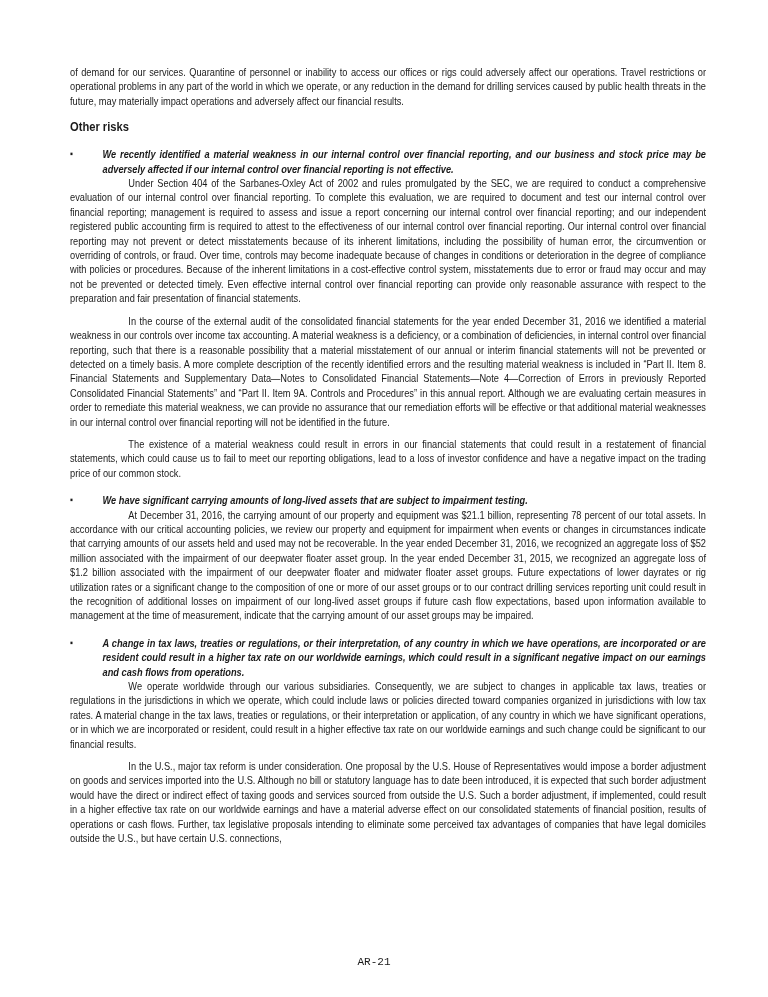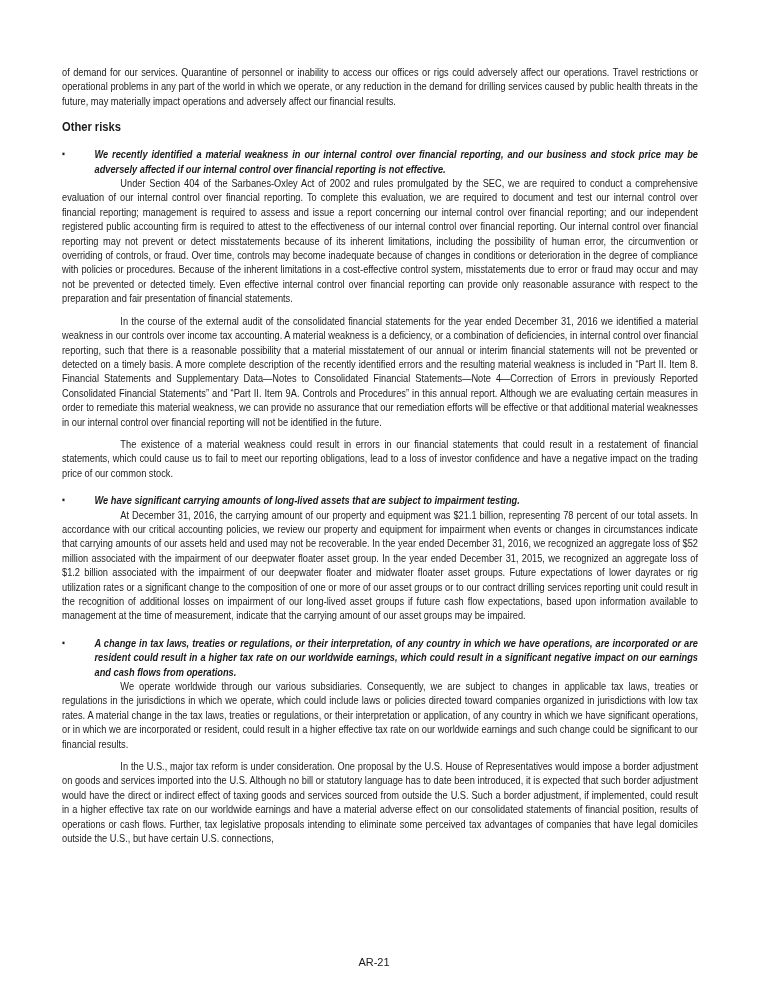--- a/index.html
+++ b/index.html
@@ -10,21 +10,21 @@
   body {
     width: 768px;
     height: 997px;
     position: relative;
     overflow: hidden;
     font-family: "Liberation Sans", sans-serif;
     color: #1a1a1a;
   }
   .page {
     position: absolute;
-    left: 62px;
+    left: 70px;
     top: 65px;
     width: 636px;
   }
   .col {
     
     width: 763px;
     transform: scaleX(0.8335);
     transform-origin: 0 0;
   }
   p, .head, .bullet {
@@ -57,21 +57,21 @@
     font-size: 10px;
   }
   .bullet-gap { height: 13px; }
   .footer {
     position: absolute;
     left: 0;
     width: 748px;
     top: 956px;
     text-align: center;
     font-size: 11px;
-    font-family: Liberation Sans, sans-serif;
+    font-family: Liberation Mono, monospace;
     color: #1a1a1a;
   }
 </style>
 </head>
 <body>
 
 <div class="page">
   <div class="col">
 
     <p>of demand for our services.  Quarantine of personnel or inability to access our offices or rigs could adversely affect our operations.  Travel restrictions or operational problems in any part of the world in which we operate, or any reduction in the demand for drilling services caused by public health threats in the future, may materially impact operations and adversely affect our financial results.</p>

